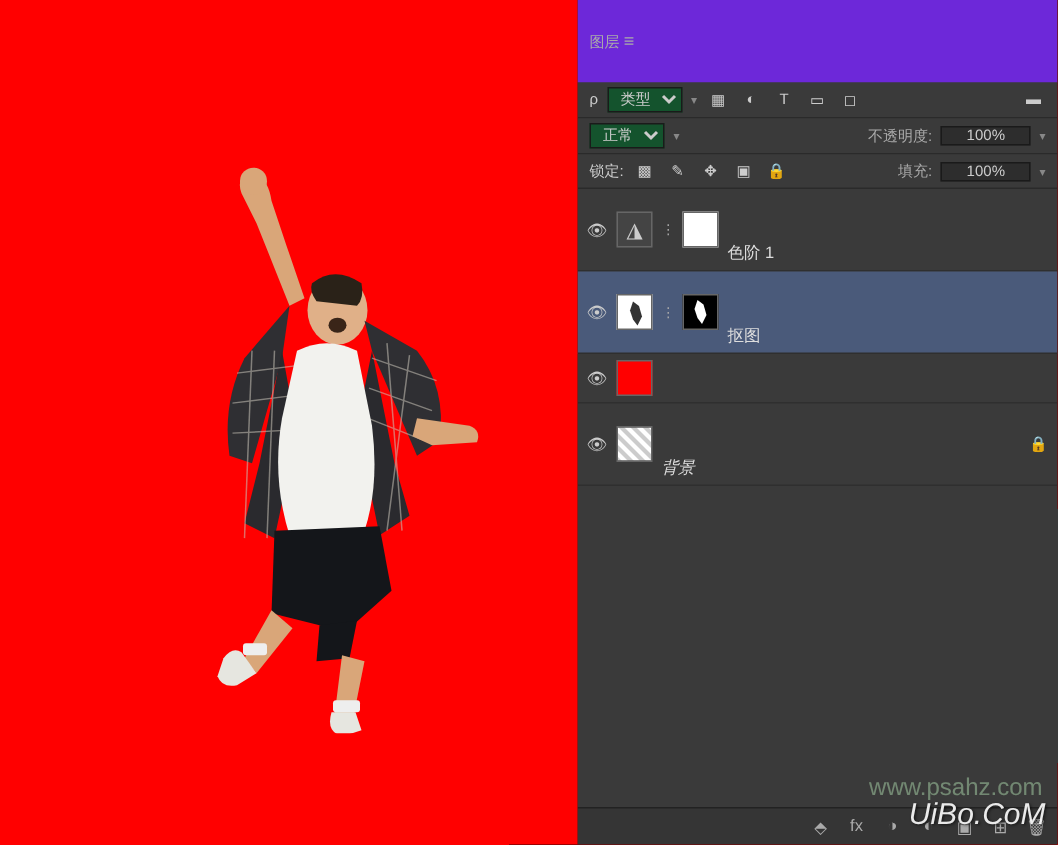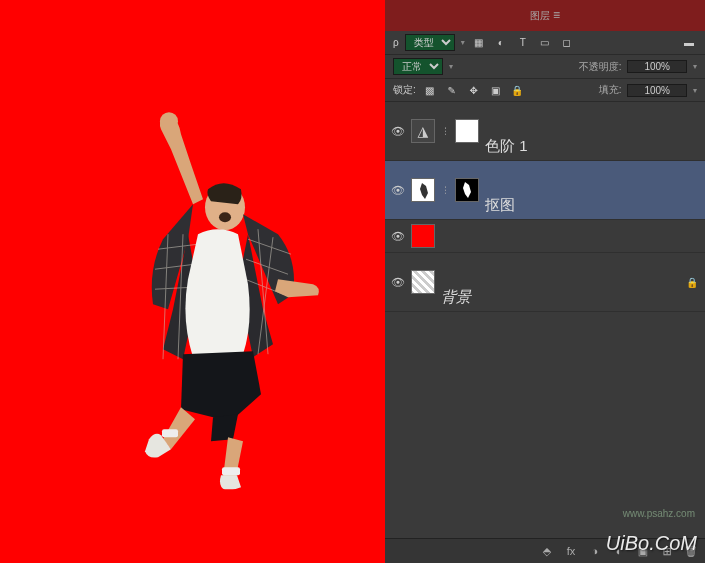--- a/index.html
+++ b/index.html
@@ -1,42 +1,42 @@
 <!DOCTYPE html>
 <html><head>
 <meta charset="utf-8">
 <style>
 * { margin: 0; padding: 0; box-sizing: border-box; font-family: "Microsoft YaHei", Arial, sans-serif; }
 body { width: 705px; height: 563px; background: #000; display: flex; overflow: hidden; position: relative; }
 .canvas-area { width: 385px; height: 563px; background: #ff0000; position: relative; overflow: hidden; }
 .person { position: absolute; left: 50%; top: 50%; transform: translate(-50%, -45%); }
 .panel { flex: 1; background: #3a3a3a; display: flex; flex-direction: column; font-size: 11px; color: #ccc; }
-.panel-header { padding: 8px 8px; background: #7f1d1d; font-size: 10px; color: #aaa; text-align: center; }
+.panel-header { padding: 20px 8px; background: #6d28d9; font-size: 10px; color: #aaa; }
 .filter-row, .blend-row, .lock-row { display: flex; align-items: center; gap: 6px; padding: 3px 8px; background: #3a3a3a; border-bottom: 1px solid #2a2a2a; font-size: 10px; }
 .filter-row select, .blend-row select { background: #14532d; color: #ccc; border: 1px solid #1a1a1a; font-size: 10px; padding: 1px 4px; }
 .icon-btn { width: 16px; height: 16px; display: inline-flex; align-items: center; justify-content: center; color: #ccc; }
 .opacity-label, .fill-label { font-size: 10px; color: #aaa; margin-left: 48px; }
 .opacity-val, .fill-val { background: #2d2d2d; border: 1px solid #1a1a1a; padding: 0 16px; font-size: 10px; }
 .dropdown-arrow { font-size: 8px; color: #888; }
 .layers { flex: 1; background: #3a3a3a; overflow-y: auto; }
 .layer-row { display: flex; align-items: center; padding: 4px 6px; gap: 6px; border-bottom: 1px solid #2f2f2f; }
 .layer-row.selected { background: #4a5a7a; }
 .eye { width: 14px; height: 14px; display: flex; align-items: center; justify-content: center; font-size: 11px; color: #ccc; }
 .thumb { width: 24px; height: 24px; border: 1px solid #666; background: #fff; display: flex; align-items: center; justify-content: center; }
 .thumb.red { background: #ff0000; }
 .thumb.trans { background: linear-gradient(45deg, #ccc 25%, #fff 25%, #fff 50%, #ccc 50%, #ccc 75%, #fff 75%); background-size: 8px 8px; }
 .thumb.adj { background: #444; color: #ccc; font-size: 14px; }
 .mask { width: 24px; height: 24px; border: 1px solid #666; background: #000; display: flex; align-items: center; justify-content: center; }
 .mask.white { background: #fff; }
-.layer-name { flex: 1; font-size: 15px; color: #ddd; margin-top: 31px; }
+.layer-name { flex: 1; font-size: 11px; color: #ddd; margin-top: 31px; }
 .lock-ind { font-size: 10px; color: #999; }
 .bottom-bar { display: flex; justify-content: flex-end; align-items: center; padding: 4px 6px; background: #353535; gap: 8px; border-top: 1px solid #222; }
 .bottom-icon { width: 16px; height: 16px; color: #aaa; font-size: 11px; display: flex; align-items: center; justify-content: center; }
 .watermark { position: absolute; right: 8px; bottom: 8px; color: rgba(255,255,255,0.9); font-size: 20px; font-weight: normal; font-style: italic; text-shadow: 1px 1px 2px rgba(0,0,0,0.6); }
-.watermark2 { position: absolute; right: 10px; bottom: 44px; color: rgba(200,255,200,0.4); font-size: 10px; }
+.watermark2 { position: absolute; right: 10px; bottom: 28px; color: rgba(200,255,200,0.4); font-size: 16px; }
 .chain { width: 8px; font-size: 9px; color: #aaa; text-align: center; }
 .panel-menu { margin-left: auto; font-size: 12px; color: #aaa; }
 .spacer { flex: 1; }
 .cutout-thumb { position: relative; }
 .cutout-thumb svg { position: absolute; top: 2px; left: 4px; }
 </style>
 </head>
 <body>
 
 <div class="canvas-area">

